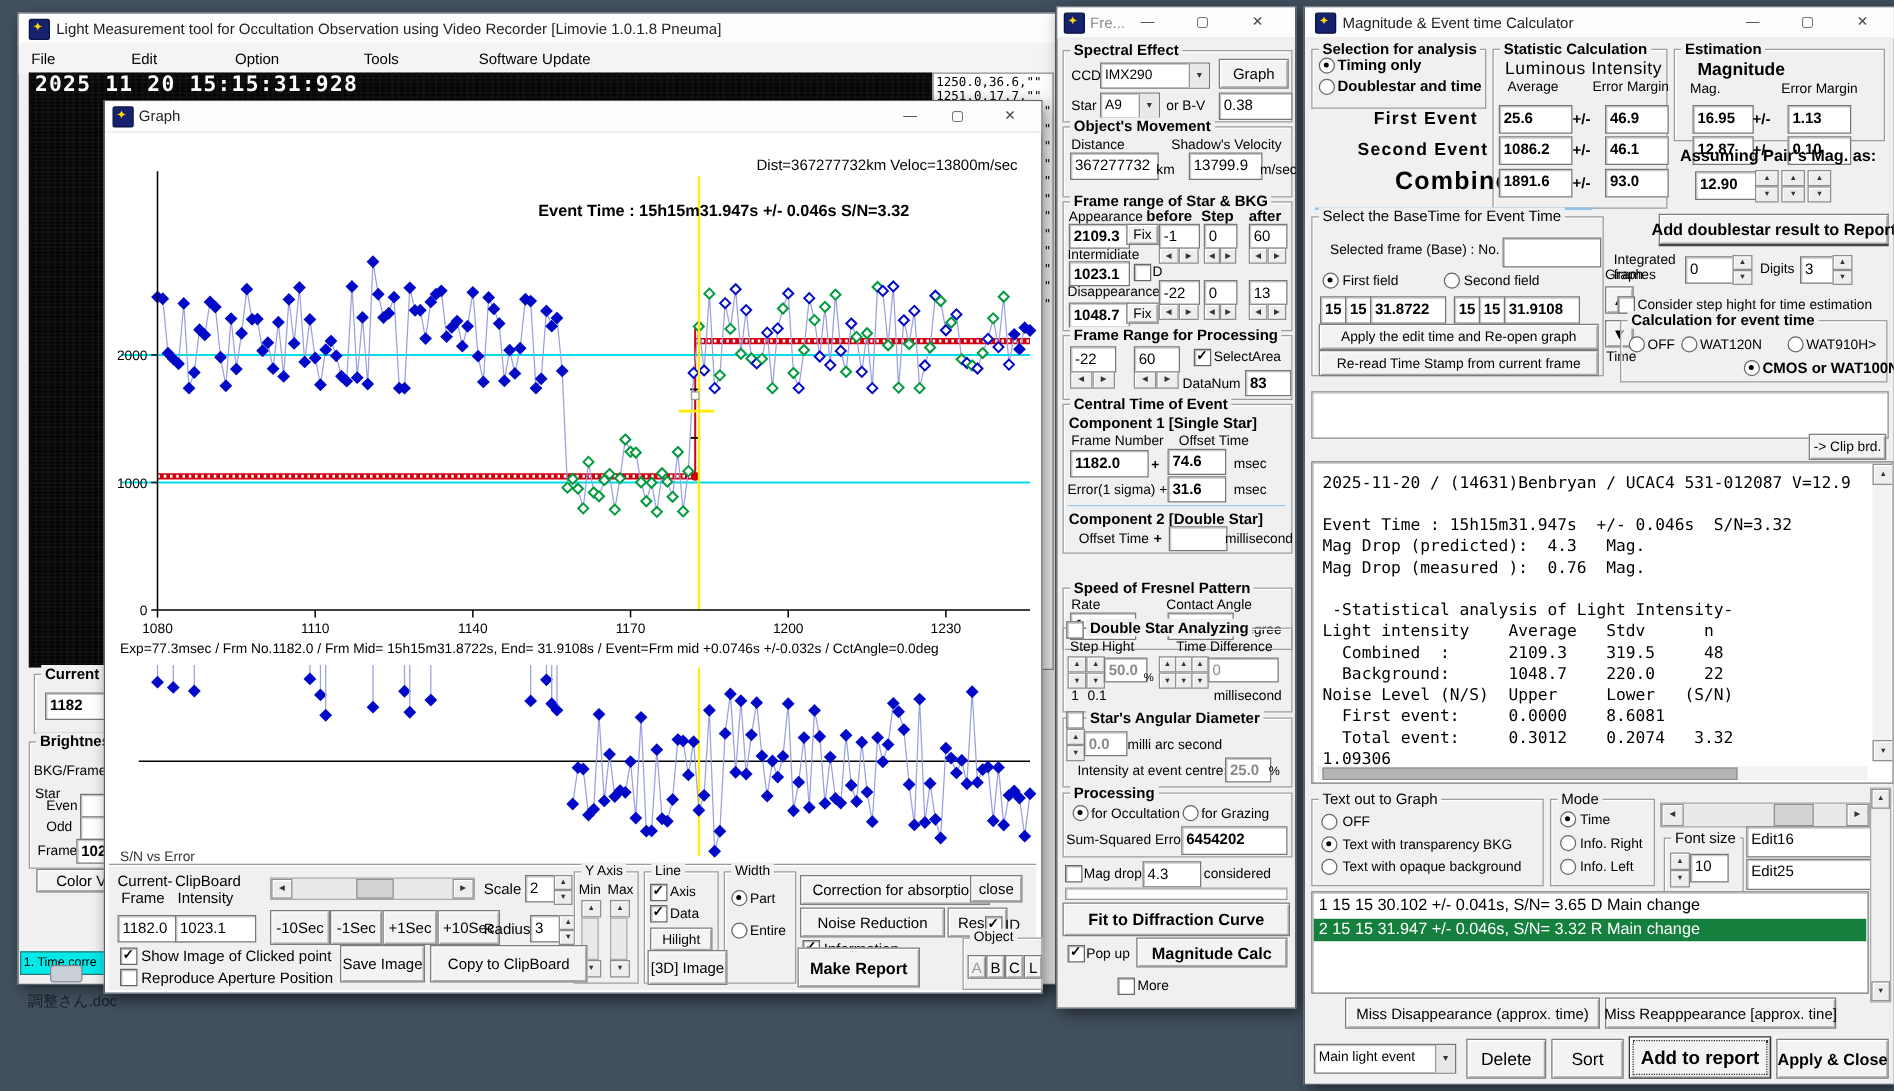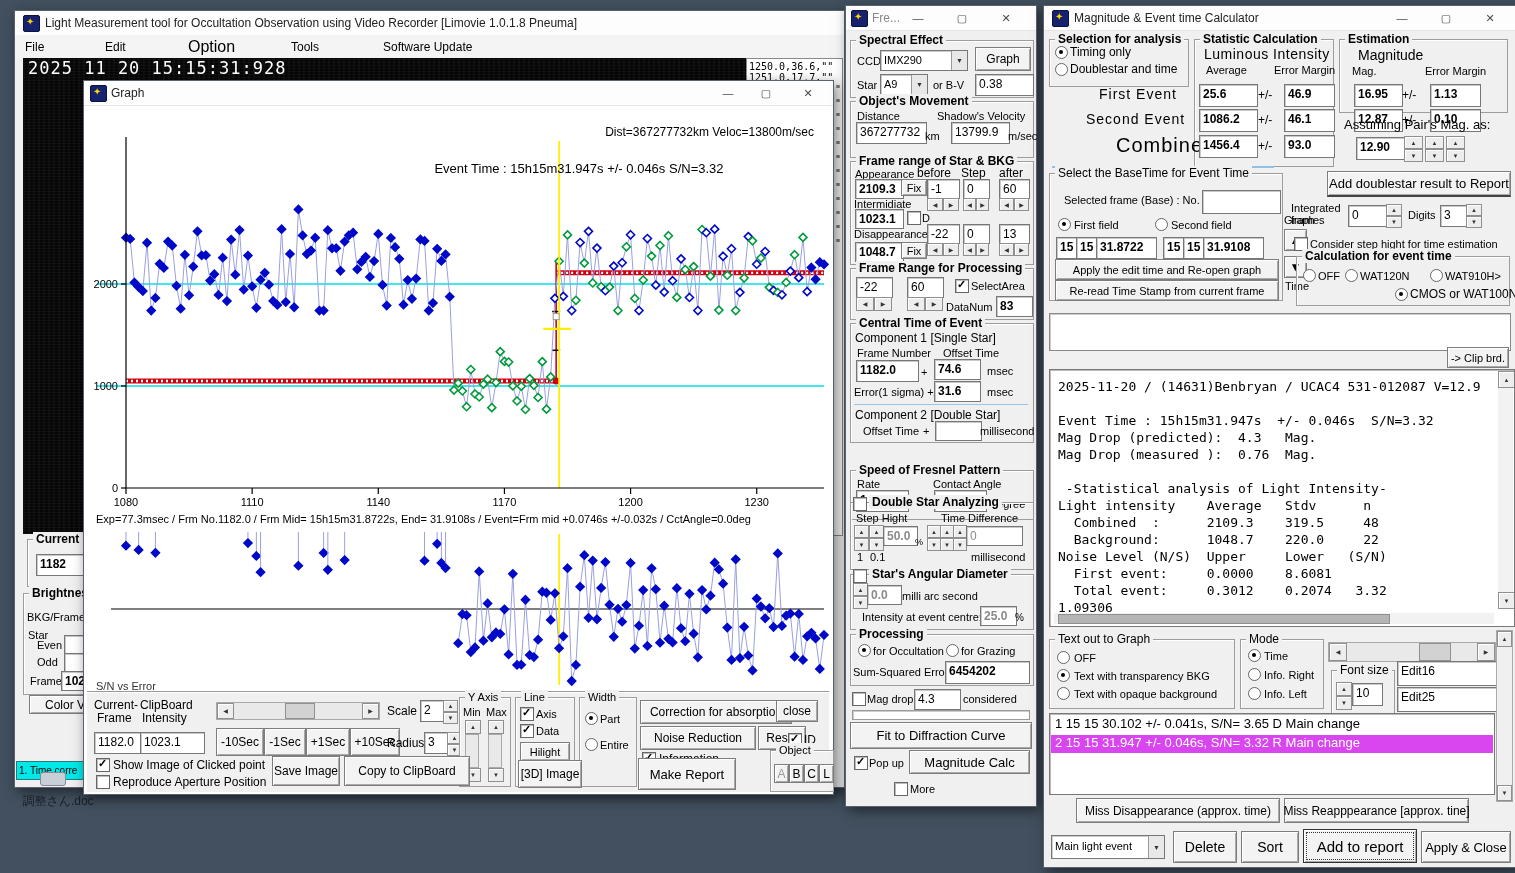--- a/index.html
+++ b/index.html
@@ -7,21 +7,21 @@
        font-size:11px;color:#000;overflow:hidden;position:relative}
   .a{position:absolute}
   .win{position:absolute;background:#f0f0f0;border:1px solid #5a626d;box-shadow:3px 4px 12px rgba(0,0,0,.5)}
   .tb{position:absolute;left:0;top:0;right:0;height:24px;background:#fdfdfd;border-bottom:1px solid #e6e6e6}
   .tbt{position:absolute;top:5px;font-size:12px;color:#222;white-space:nowrap}
   .tbt.dim{color:#8a8a8a}
   .ico{position:absolute;width:15px;height:15px;background:#16226e;border:1px solid #0b1340;border-radius:2px}
   .ico::after{content:"✦";position:absolute;left:2px;top:0px;font-size:10px;color:#ffd400}
   .wbtn{position:absolute;top:5px;width:28px;height:15px;text-align:center;color:#4a4a4a;font-size:11px;line-height:15px}
   .lbl{position:absolute;white-space:nowrap;font-size:11px;line-height:12px}
-  .b{font-weight:normal}
+  .b{font-weight:bold}
   .f12{font-size:12px}
   .f13{font-size:13px}
   .gb{position:absolute;border:1px solid #9d9d9d;box-shadow:inset 1px 1px 0 #fff}
   .gl{position:absolute;top:-8px;left:5px;font-weight:bold;font-size:12px;background:#f0f0f0;padding:0 3px;white-space:nowrap;line-height:14px}
   .fld{position:absolute;background:#fff;border:1px solid #777;box-shadow:inset 1px 1px 0 #c9c9c9;
        font-size:12px;font-weight:bold;padding:2px 0 0 3px;white-space:nowrap;overflow:hidden}
   .fld.n{font-weight:normal}
   .fld.gray{color:#8a8a8a}
   .btn{position:absolute;background:#f3f3f3;border:1px solid #7d7d7d;
        box-shadow:inset 1px 1px 0 #fff,inset -1px -1px 0 #a9a9a9;
@@ -33,34 +33,34 @@
   .sb{background:#ededed;border:1px solid #8f8f8f;box-shadow:inset 1px 1px 0 #fff;color:#333;
       display:flex;align-items:center;justify-content:center;font-size:6px;line-height:6px}
   .scr{position:absolute;background:#e9e9e9;border:1px solid #aaa}
   .thumb{position:absolute;background:#d2d2d2;border:1px solid #909090}
   .mono{font-family:"DejaVu Sans Mono",monospace}
   .dd{position:absolute;background:#fff;border:1px solid #777;box-shadow:inset 1px 1px 0 #ccc;font-size:11px}
   .dd .v{position:absolute;left:3px;top:3px;white-space:nowrap}
   .dd .ar{position:absolute;right:0;top:0;bottom:0;width:15px;background:#e8e8e8;border-left:1px solid #999;
           display:flex;align-items:center;justify-content:center;font-size:7px;color:#333}
   pre{margin:0}
-  .sel{background:#d946ef;color:#fff}
+  .sel{background:#15803d;color:#fff}
 </style>
 </head>
 <body>
 
 <div class="win" style="left:14px;top:10px;width:829px;height:776px">
   <div class="tb">
     <span class="ico" style="left:8px;top:4px"></span>
     <span class="tbt" style="left:30px">Light Measurement tool for Occultation Observation using Video Recorder [Limovie 1.0.1.8 Pneuma]</span>
   </div>
   <div class="a" style="left:0;top:24px;width:100%;height:24px;background:#f4f4f4">
     <span class="lbl" style="left:10px;top:6px;font-size:12px">File</span>
     <span class="lbl" style="left:90px;top:6px;font-size:12px">Edit</span>
-    <span class="lbl" style="left:173px;top:6px;font-size:16px">Option</span>
+    <span class="lbl" style="left:173px;top:6px;font-size:12px">Option</span>
     <span class="lbl" style="left:276px;top:6px;font-size:12px">Tools</span>
     <span class="lbl" style="left:368px;top:6px;font-size:12px">Software Update</span>
   </div>
 
   <div class="a" style="left:8px;top:47px;width:723px;height:476px;background:#060606;
               background-image:repeating-linear-gradient(0deg,rgba(40,40,40,.25) 0 1px,transparent 1px 3px),repeating-linear-gradient(90deg,rgba(30,30,30,.3) 0 2px,transparent 2px 5px)">
     <span class="lbl mono b" style="left:5px;top:4px;color:#fff;font-size:17px;letter-spacing:1px">2025 11 20 15:15:31:928</span>
   </div>
 
   <div class="a" style="left:731px;top:47px;width:95px;height:476px;background:#fff;border:1px solid #8a8a8a;overflow:hidden">
@@ -820,21 +820,21 @@
 
   <span class="lbl b" style="left:42px;top:107px;font-size:14px;letter-spacing:1px">Second Event</span>
   <div class="fld" style="left:155px;top:103px;width:54px;height:19px">1086.2</div>
   <span class="lbl b f12" style="left:214px;top:108px">+/-</span>
   <div class="fld" style="left:240px;top:103px;width:46px;height:19px">46.1</div>
   <div class="fld" style="left:310px;top:103px;width:44px;height:19px">12.87</div>
   <span class="lbl b f12" style="left:358px;top:108px">+/-</span>
   <div class="fld" style="left:386px;top:103px;width:46px;height:19px">0.10</div>
 
   <span class="lbl b" style="left:72px;top:133px;font-size:20px;letter-spacing:1px">Combined</span>
-  <div class="fld" style="left:155px;top:129px;width:54px;height:19px">1456.4</div>
+  <div class="fld" style="left:155px;top:129px;width:54px;height:19px">1891.6</div>
   <span class="lbl b f12" style="left:214px;top:134px">+/-</span>
   <div class="fld" style="left:240px;top:129px;width:46px;height:19px">93.0</div>
 
   <span class="lbl b" style="left:300px;top:113px;font-size:13px">Assuming  Pair's  Mag. as:</span>
   <div class="fld" style="left:312px;top:131px;width:44px;height:19px">12.90</div>
   <div class="a" style="left:360px;top:130px;display:flex;gap:2px">
     <div>
         <div class="sb" style="width:17px;height:11px">▲</div>
         <div class="sb" style="width:17px;height:11px">▼</div>
       </div>

